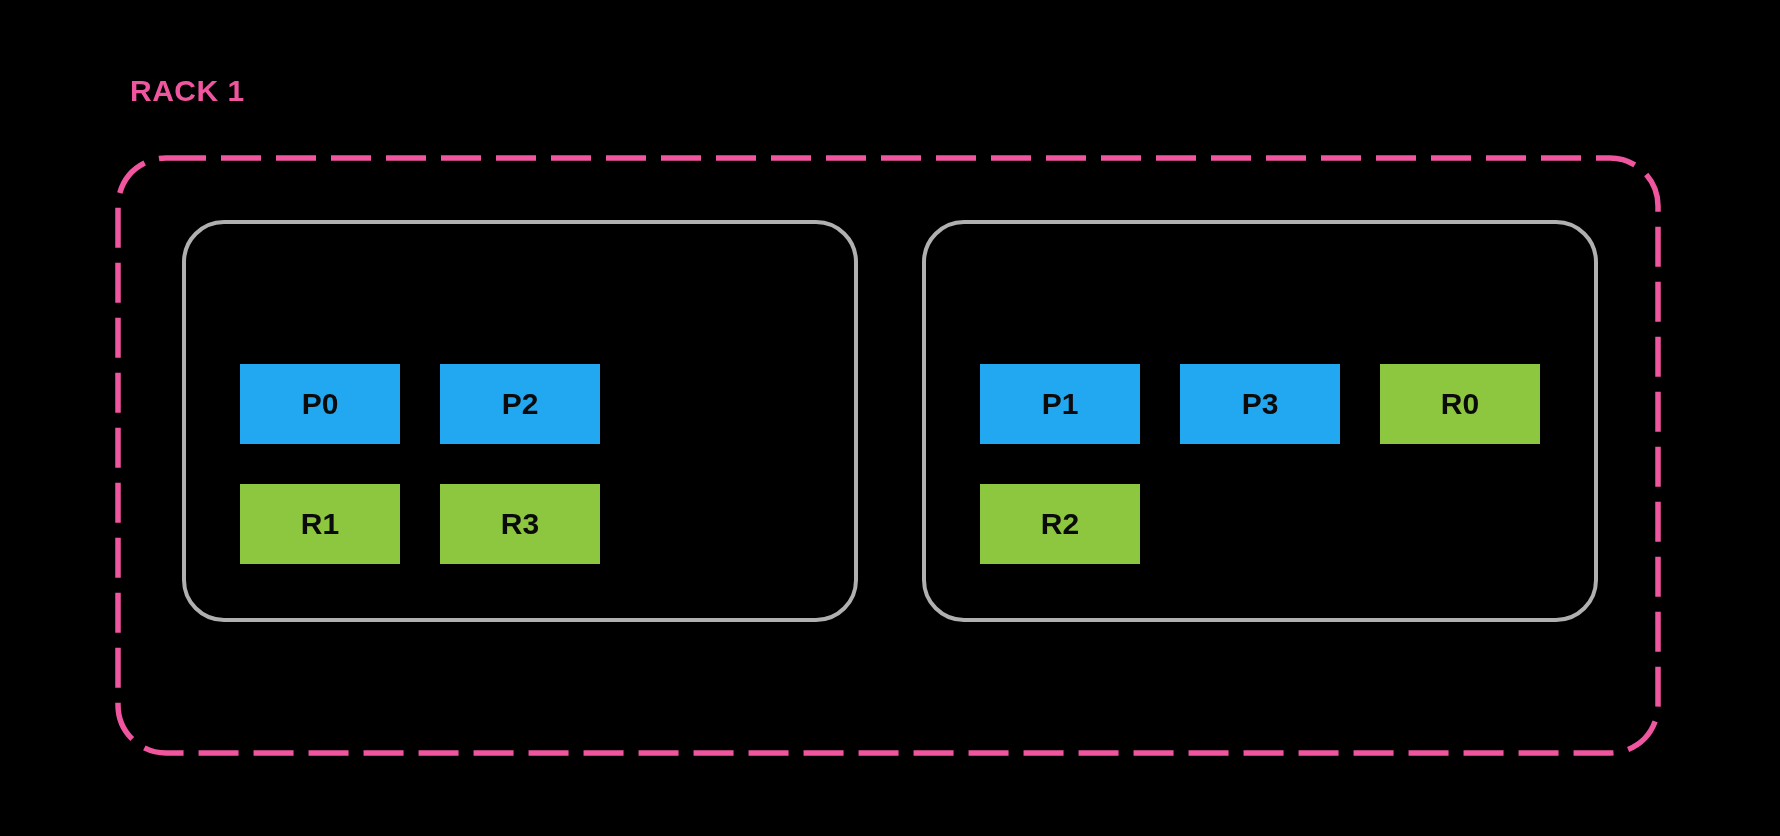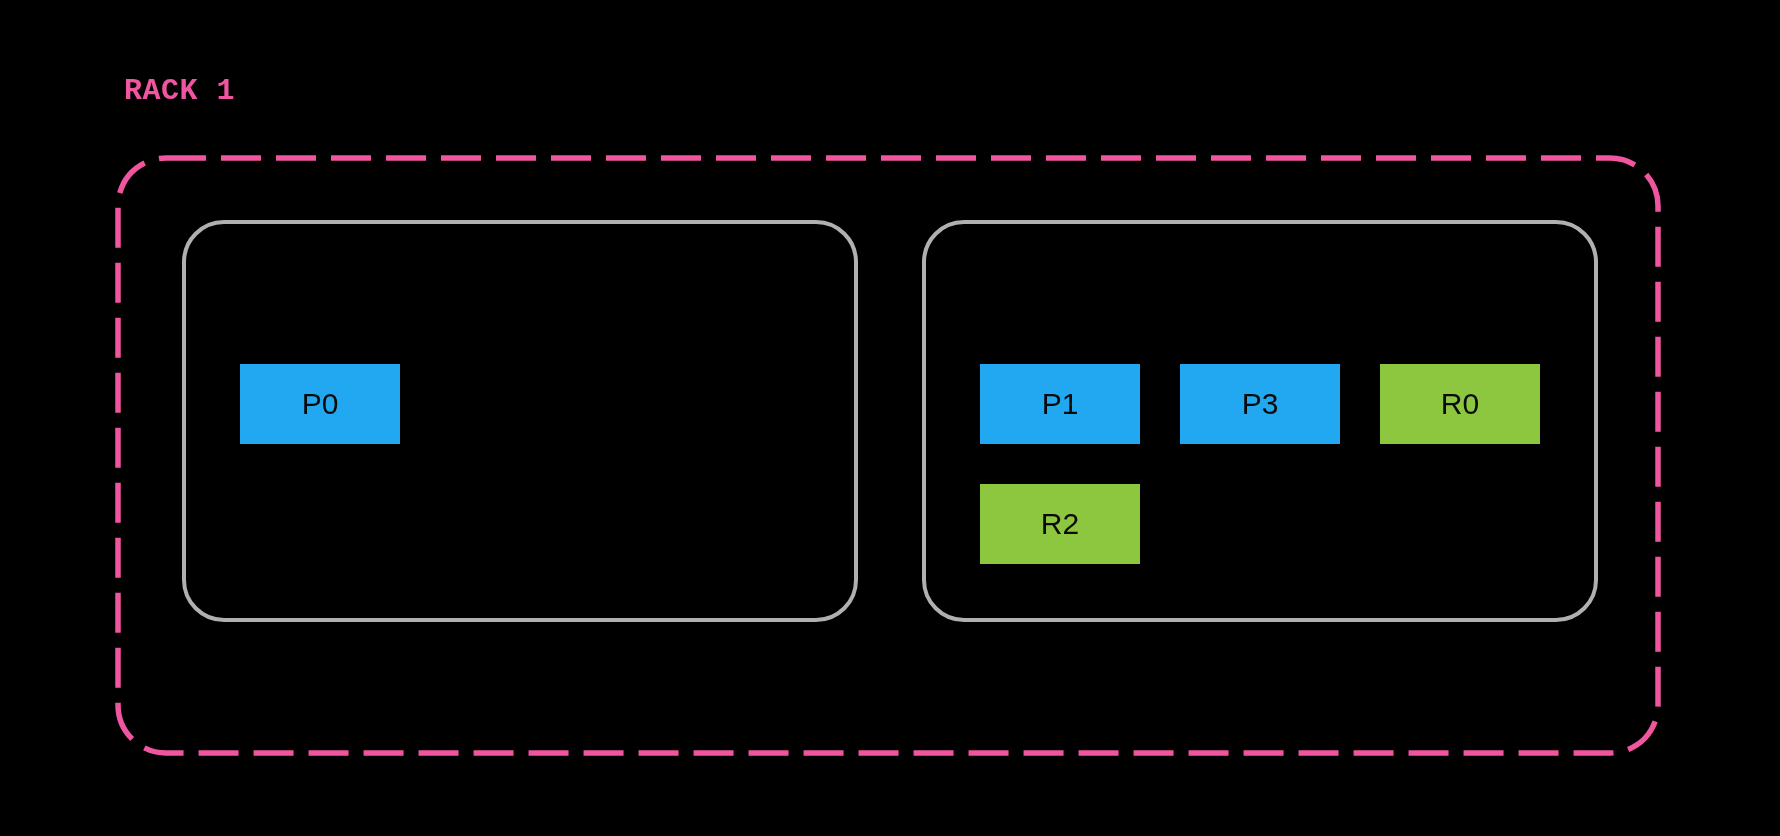--- a/index.html
+++ b/index.html
@@ -10,28 +10,27 @@
   .canvas {
     position: relative;
     width: 1780px;
     height: 836px;
     background: var(--bg, #000);
     font-family: "Liberation Sans", sans-serif;
     overflow: hidden;
   }
   .rack-label {
     position: absolute;
-    left: 124px;
+    left: 130px;
     top: 76px;
     color: var(--accent, #F0559F);
     font-size: 30px;
     font-weight: bold;
     letter-spacing: 0.5px;
     line-height: 1;
-    font-family: Liberation Mono, monospace;
   }
   svg.rack-border {
     position: absolute;
     left: 0;
     top: 0;
     width: 1780px;
     height: 836px;
   }
   .rack-rect {
     fill: none;
@@ -63,40 +62,45 @@
     display: flex;
     gap: 40px;
   }
   .box {
     width: 160px;
     height: 80px;
     display: flex;
     align-items: center;
     justify-content: center;
     font-size: 30px;
-    font-weight: normal;
+    font-weight: bold;
     color: var(--box-text, #0B0B0B);
   }
   .box.primary { background: var(--primary, #21A8F0); }
   .box.replica { background: var(--replica, #8DC63F); }
 </style>
 </head>
 <body>
 
 <div class="canvas">
   <div class="rack-label">RACK 1</div>
 
   <svg class="rack-border" viewBox="0 0 1780 836" aria-hidden="true">
     <rect class="rack-rect" x="118" y="158" width="1540" height="595" rx="48"></rect>
   </svg>
 
   <div class="panel panel-left">
     <div class="rows">
         <div class="row">
           <div class="box primary">P0</div>
+          <div class="box primary">P2</div>
+        </div>
+        <div class="row">
+          <div class="box replica">R1</div>
+          <div class="box replica">R3</div>
         </div>
       </div>
   </div>
 
   <div class="panel panel-right">
     <div class="rows">
         <div class="row">
           <div class="box primary">P1</div>
           <div class="box primary">P3</div>
           <div class="box replica">R0</div>

